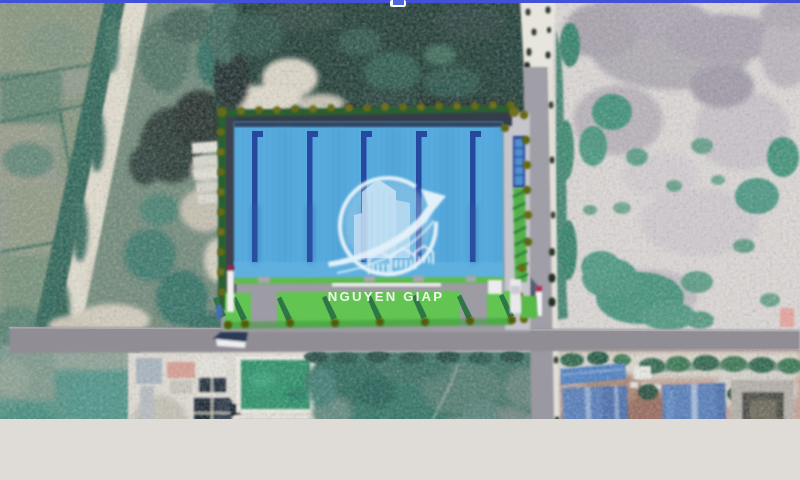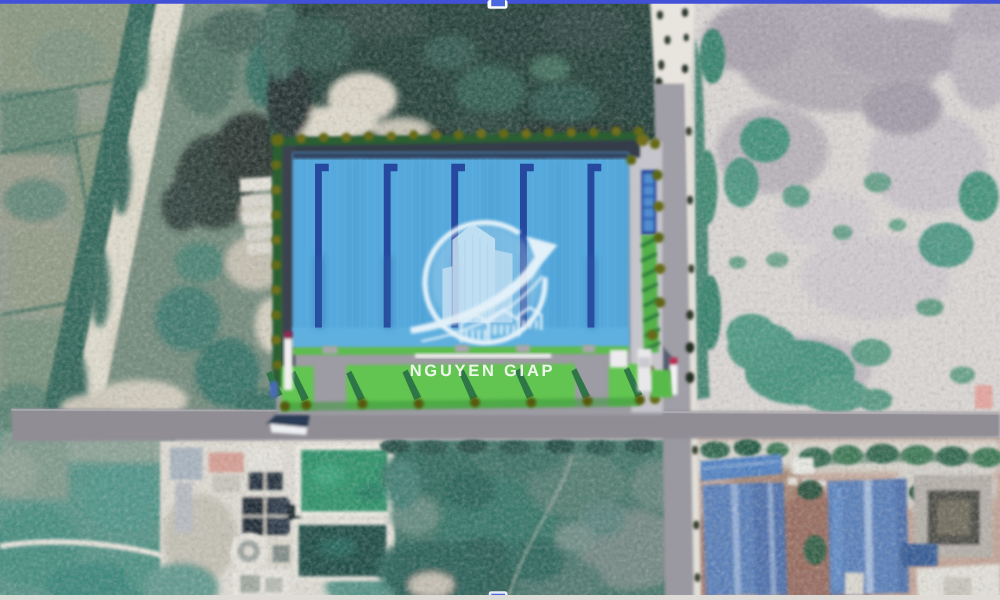--- a/index.html
+++ b/index.html
@@ -1,16 +1,16 @@
 <!DOCTYPE html>
 <html><head>
 <meta charset="utf-8">
 <style>
   html,body{margin:0;padding:0;background:#dfdcd8;font-family:"Liberation Sans",sans-serif;}
-  #stage{position:relative;width:800px;height:476px;overflow:hidden;}
+  #stage{position:relative;width:800px;height:419px;overflow:hidden;}
   svg{display:block;filter:blur(0.5px);}
 </style>
 </head>
 <body>
 <div id="stage">
 <svg width="800" height="480" viewBox="0 0 800 480" xmlns="http://www.w3.org/2000/svg">
 <defs>
   <filter id="b1" x="-20%" y="-20%" width="140%" height="140%">
           <feGaussianBlur stdDeviation="1.2"></feGaussianBlur>
         </filter>

